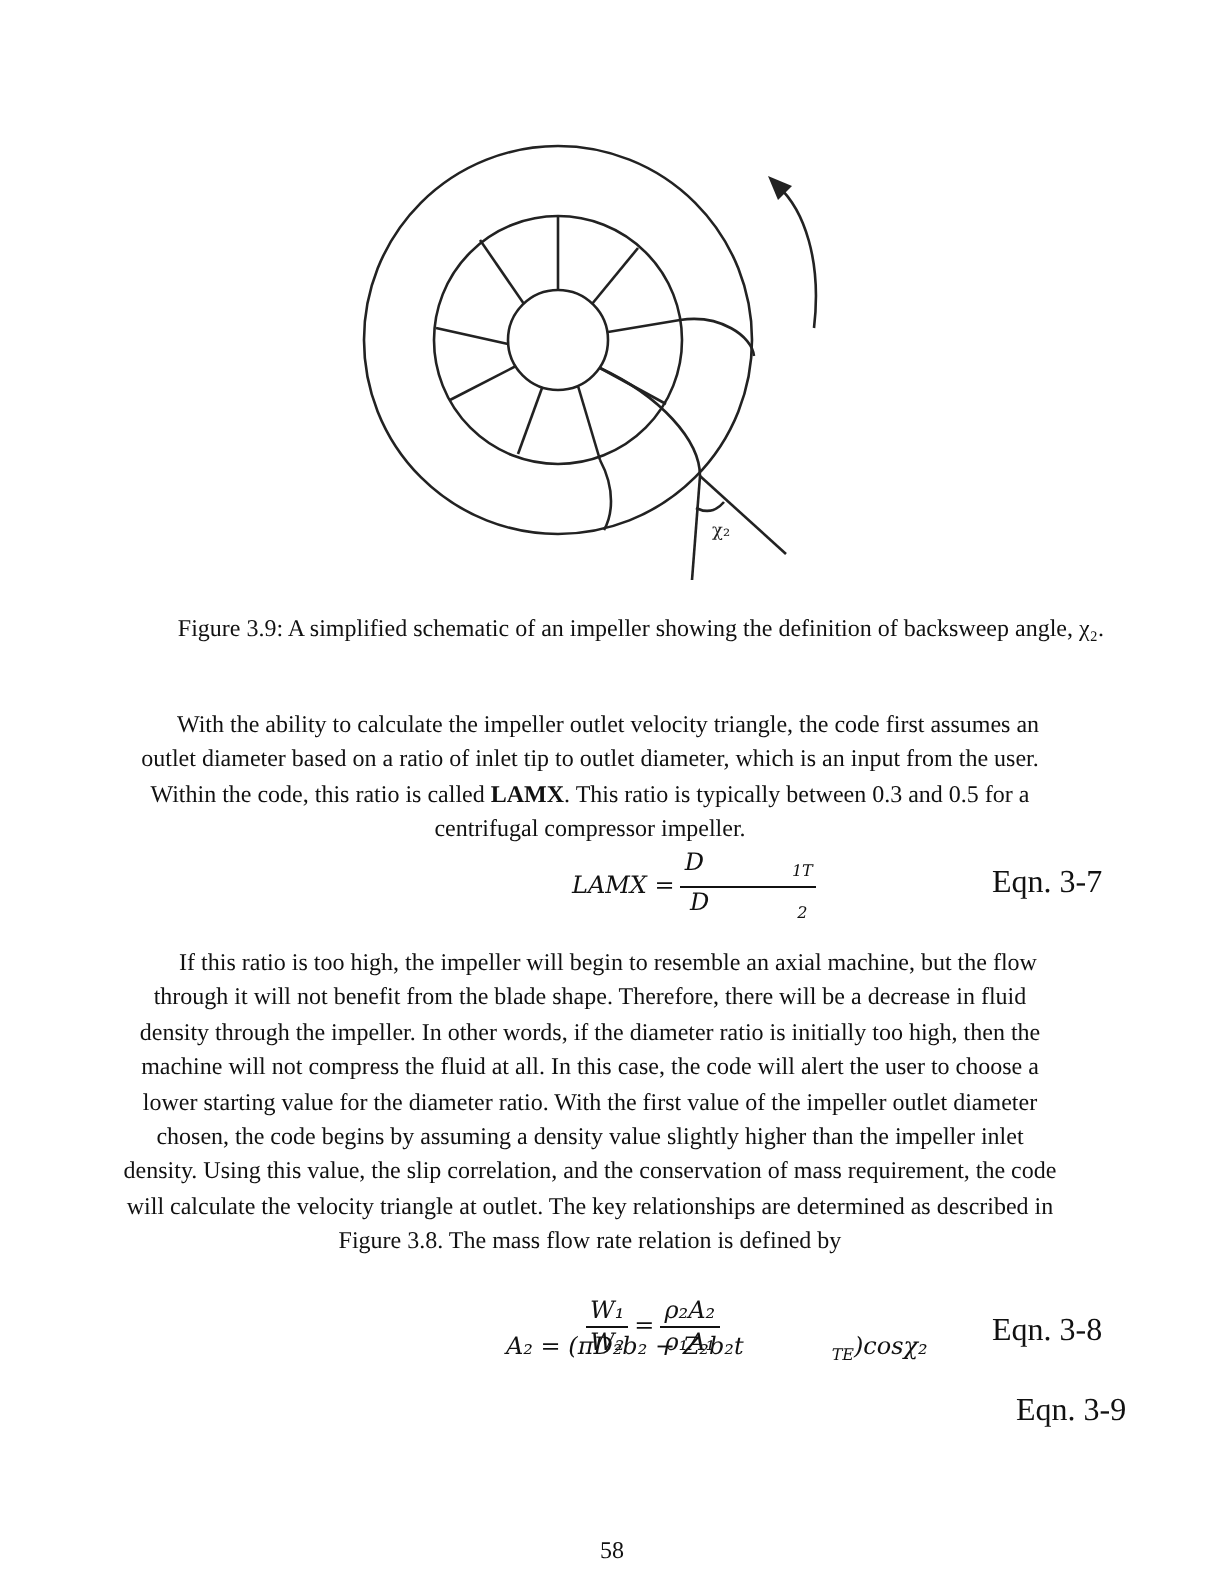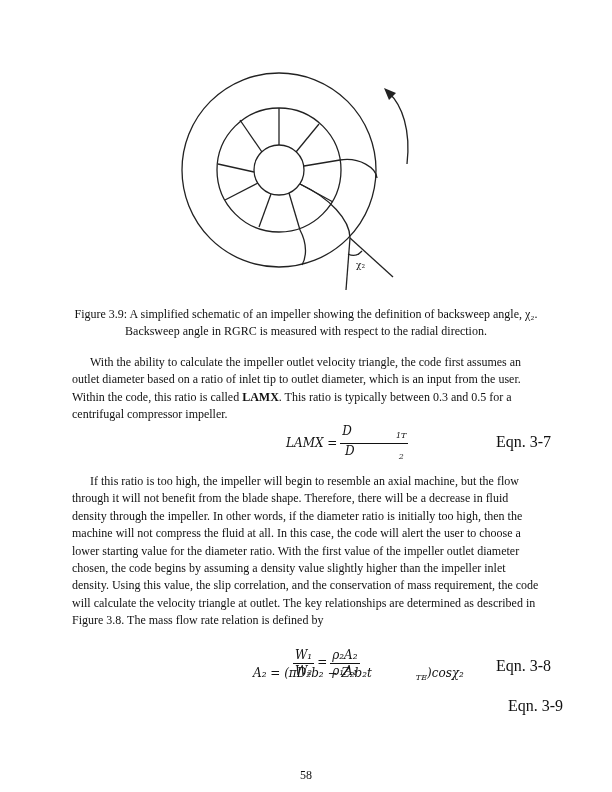--- a/index.html
+++ b/index.html
@@ -1,22 +1,22 @@
 <!DOCTYPE html>
 <html><head>
 <meta charset="utf-8">
 <style>
   html, body { margin: 0; padding: 0; background: #ffffff; }
   body { width: 612px; height: 792px; position: relative; overflow: hidden;
          font-family: "Liberation Serif", "DejaVu Serif", serif; color: #111; }
   .figure { position: absolute; left: 0; top: 0; width: 612px; height: 300px; }
   .caption { position: absolute; left: 60px; width: 492px; top: 306px;
-             font-size: 12px; line-height: 17px; text-align: center; }
-  .para { position: absolute; left: 72px; width: 470px; font-size: 12px;
-          line-height: 17.4px; text-align: left; }
+             font-size: 12px; line-height: 17px; text-align: right; }
+  .para { position: absolute; left: 60px; width: 470px; font-size: 12px;
+          line-height: 17.4px; text-align: center; }
   .para .indent { display: inline-block; width: 18px; }
   .eq { position: absolute; font-size: 12px; }
   .eq-label { position: absolute; left: 496px; font-size: 16px; }
   .math { font-family: "DejaVu Serif", serif; font-style: italic; font-size: 12px; }
   .frac { display: inline-flex; flex-direction: column; align-items: center; vertical-align: middle; }
   .frac .num { border-bottom: 1px solid #111; padding: 0 2px; line-height: 15px; }
   .frac .den { line-height: 15px; padding: 0 2px; }
   sub { font-size: 8px; margin-left: 44px; }
   .page-num { position: absolute; left: 0; width: 612px; top: 768px; text-align: center; font-size: 12px; }
 </style>
@@ -54,21 +54,20 @@
 
       <path d="M407 164 C 411 130, 402 105, 389 93"></path>
     </g>
     <polygon points="384,88 396,93 389,100" fill="#222"></polygon>
     <text x="356" y="268" font-family="DejaVu Serif, serif" font-size="9" fill="#222">χ₂</text>
   </svg>
 </div>
 
 <div class="caption">
   <div>Figure 3.9: A simplified schematic of an impeller showing the definition of backsweep angle, χ₂.</div>
-  <div>Backsweep angle in RGRC is measured with respect to the radial direction.</div>
 </div>
 
 <div class="para" style="top:354px;">
   <span class="indent"></span><span>With the ability to calculate the impeller outlet velocity triangle, the code first assumes an outlet diameter based on a ratio of inlet tip to outlet diameter, which is an input from the user. Within the code, this ratio is called </span><b>LAMX</b><span>.  This ratio is typically between 0.3 and 0.5 for a centrifugal compressor impeller.</span>
 </div>
 
 <div class="eq" style="left:286px; top:424px;">
   <span class="math">LAMX =</span>
   <span class="frac math">
     <span class="num"><span>D</span><sub>1T</sub></span>

